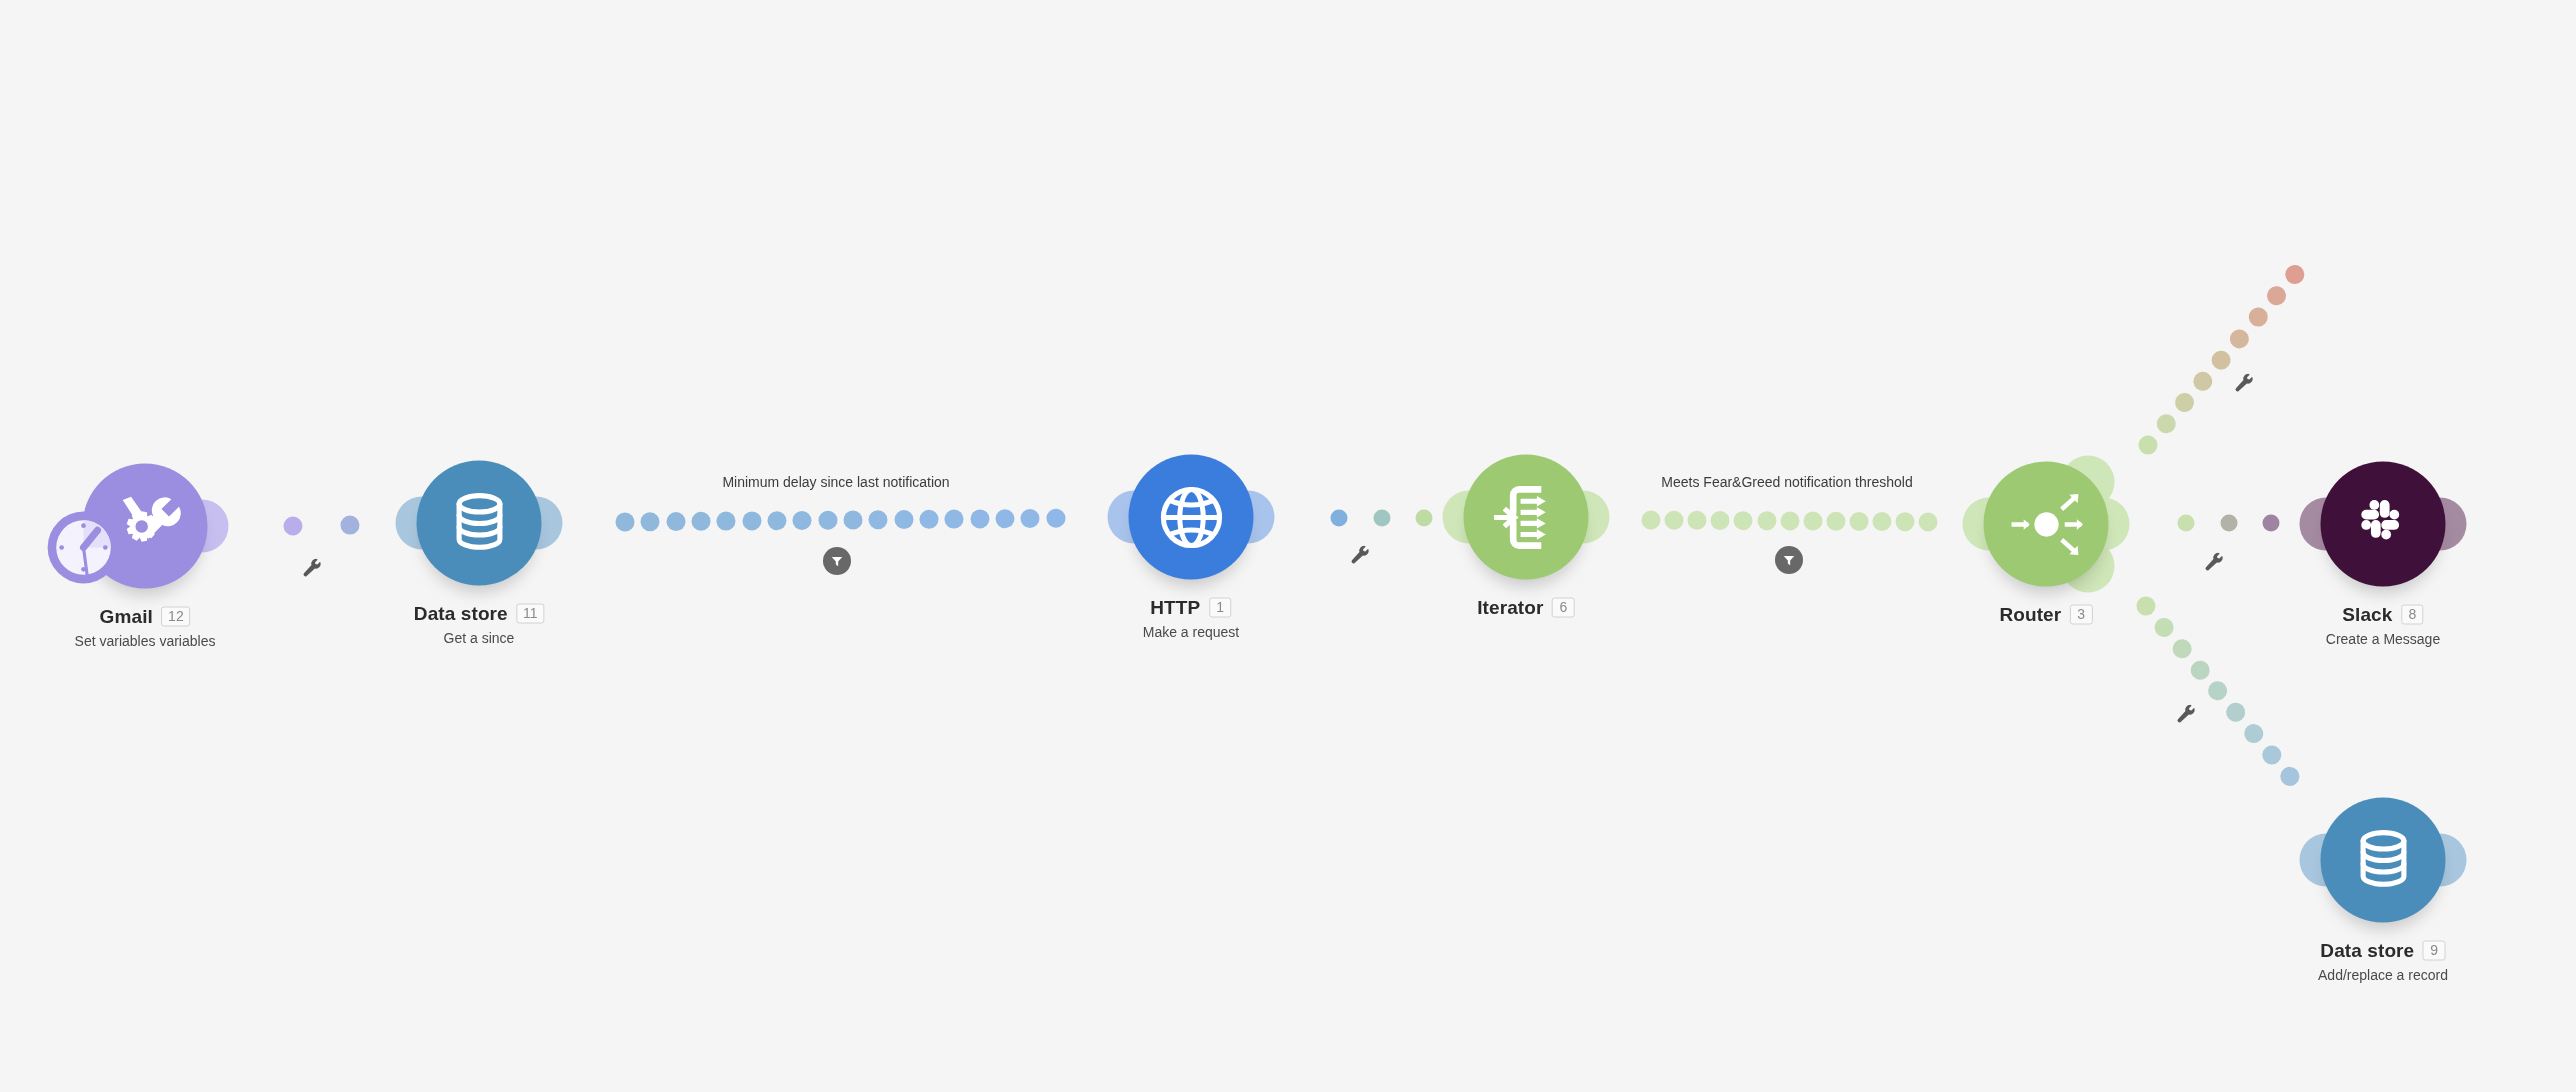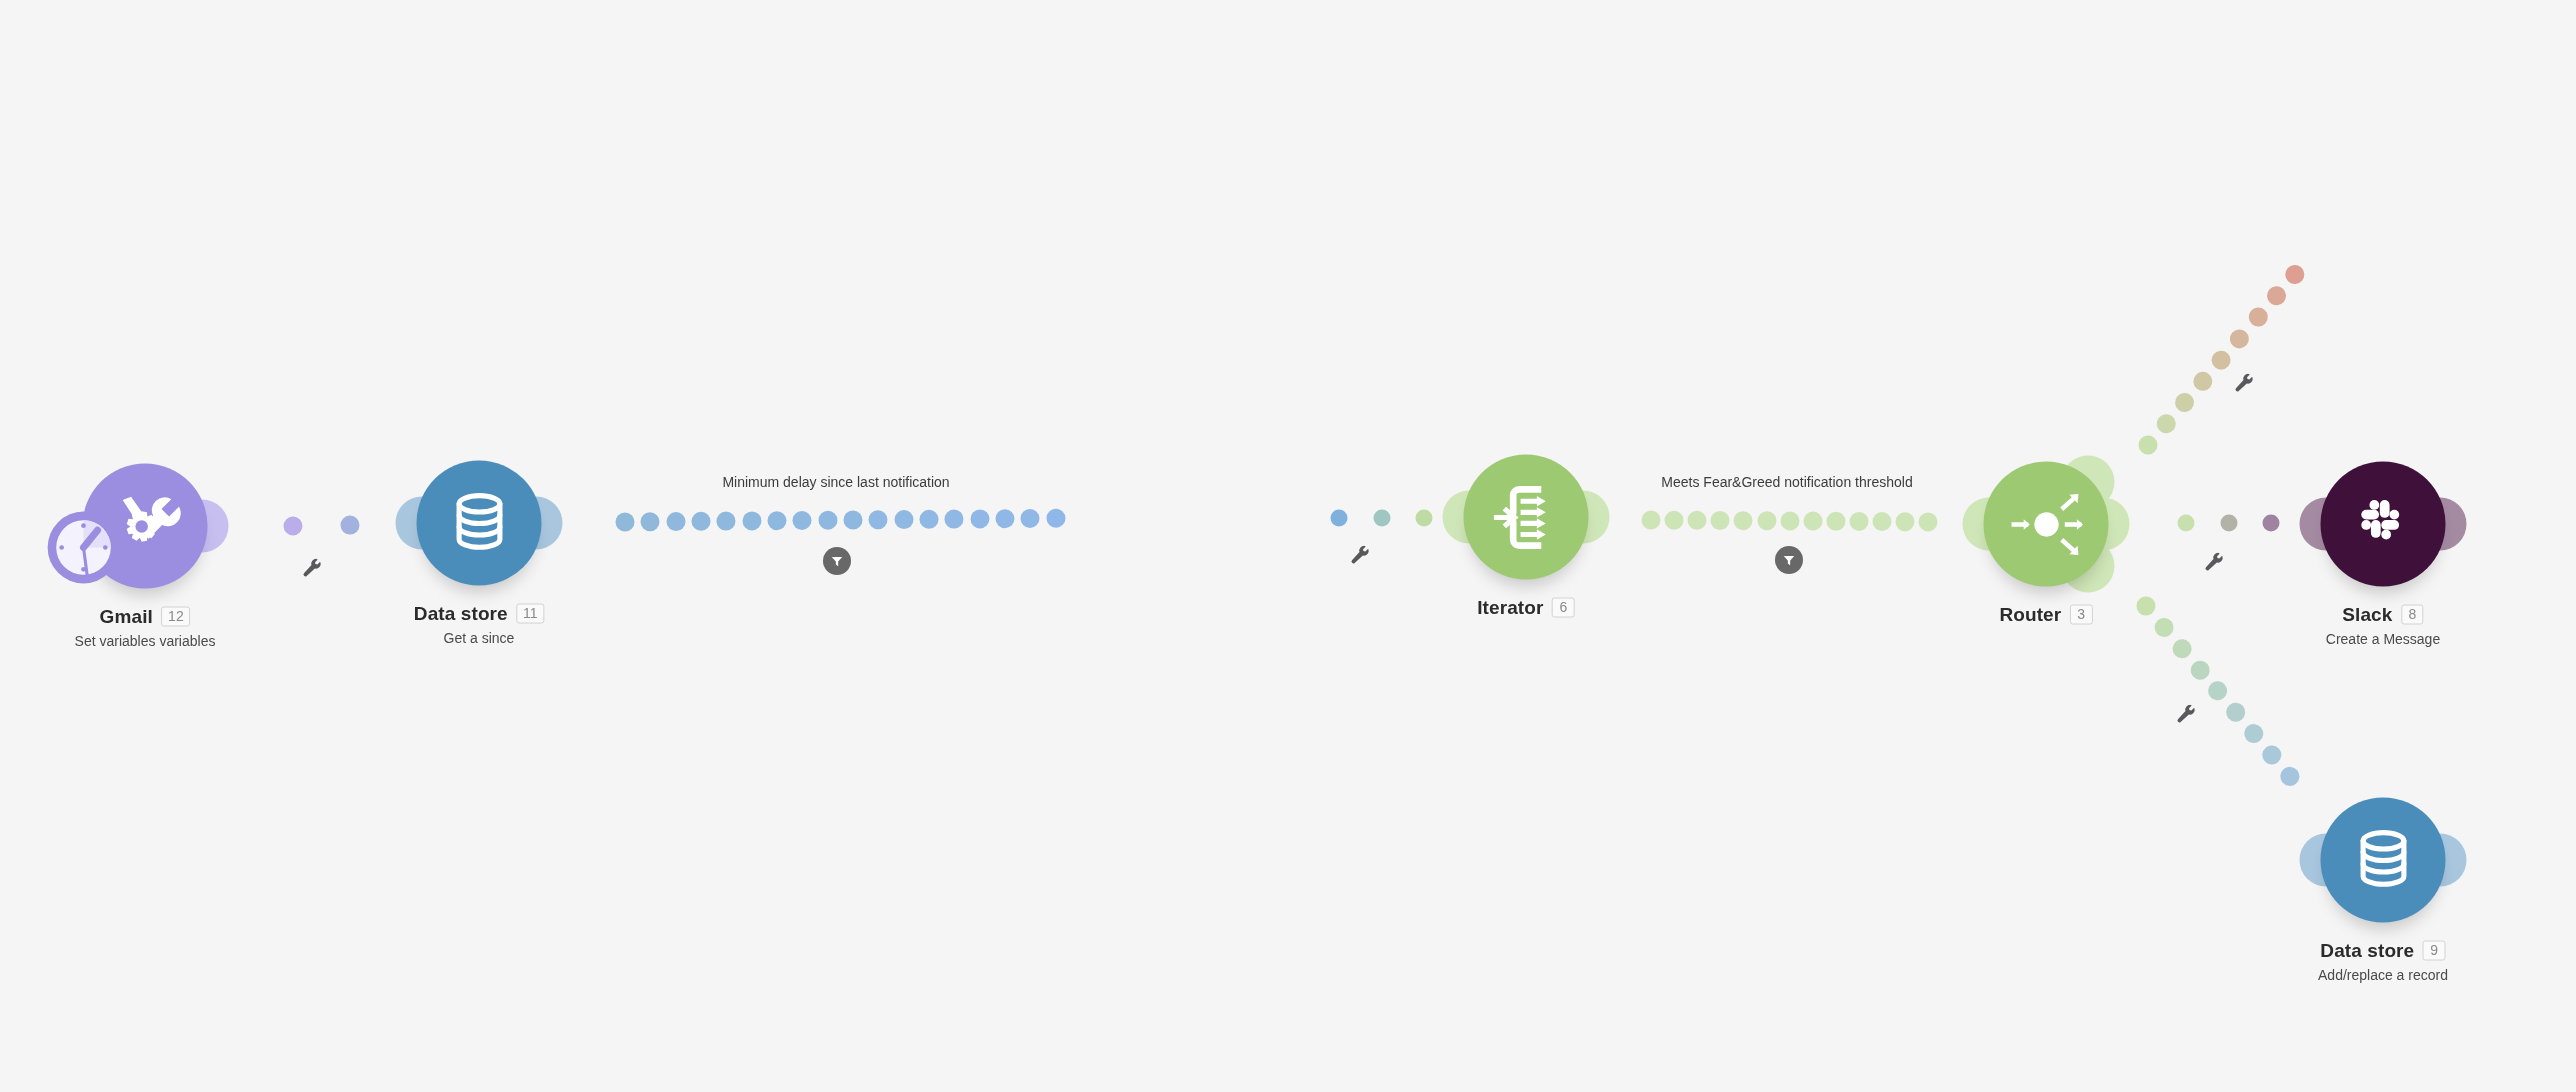--- a/index.html
+++ b/index.html
@@ -188,20 +188,44 @@
         </span>
       </div>
       <div class="caption">
         <div class="cap-row">
           <span class="cap-title">Data store</span>
           <span class="cap-badge">11</span>
         </div>
         <div class="cap-sub">Get a since</div>
       </div>
     </div>
+    <div class="node" style="left: 1191px; top: 517px;">
+      <div class="bubble" style="background: rgb(59, 125, 221);">
+        <div class="port" style="background: rgb(169, 196, 236); left: -21px; top: 36px;"></div>
+        <div class="port" style="background: rgb(169, 196, 236); left: 93px; top: 36px;"></div>
+        <span class="icon">
+          <svg viewBox="0 0 100 100" width="78" height="78">
+            <g fill="none" stroke="#fff" stroke-width="6.5">
+              <circle cx="50" cy="50" r="36"></circle>
+              <ellipse cx="50" cy="50" rx="15" ry="36"></ellipse>
+              <line x1="14" y1="50" x2="86" y2="50"></line>
+              <path d="M22 28 Q50 40 78 28"></path>
+              <path d="M22 72 Q50 60 78 72"></path>
+            </g>
+          </svg>
+        </span>
+      </div>
+      <div class="caption">
+        <div class="cap-row">
+          <span class="cap-title">HTTP</span>
+          <span class="cap-badge">1</span>
+        </div>
+        <div class="cap-sub">Make a request</div>
+      </div>
+    </div>
     <div class="node" style="left: 1526px; top: 517px;">
       <div class="bubble" style="background: rgb(156, 201, 113);">
         <div class="port" style="background: rgb(207, 230, 184); left: -21px; top: 36px;"></div>
         <div class="port" style="background: rgb(207, 230, 184); left: 93px; top: 36px;"></div>
         <span class="icon">
           <svg viewBox="0 0 100 100" width="74" height="74">
             <g fill="#ffffff">
               <path d="M6 50 L26 50 M20 38 L34 50 L20 62" stroke="#fff" stroke-width="7" fill="none" stroke-linecap="butt"></path>
               <path d="M70 12 L40 12 a8 8 0 0 0 -8 8 L32 44 a6 6 0 0 1 -6 6 a6 6 0 0 1 6 6 L32 80 a8 8 0 0 0 8 8 L70 88" stroke="#fff" stroke-width="9" fill="none" stroke-linejoin="round" stroke-linecap="butt"></path>
               <path d="M42 28 L66 28" stroke="#fff" stroke-width="7" fill="none"></path>

